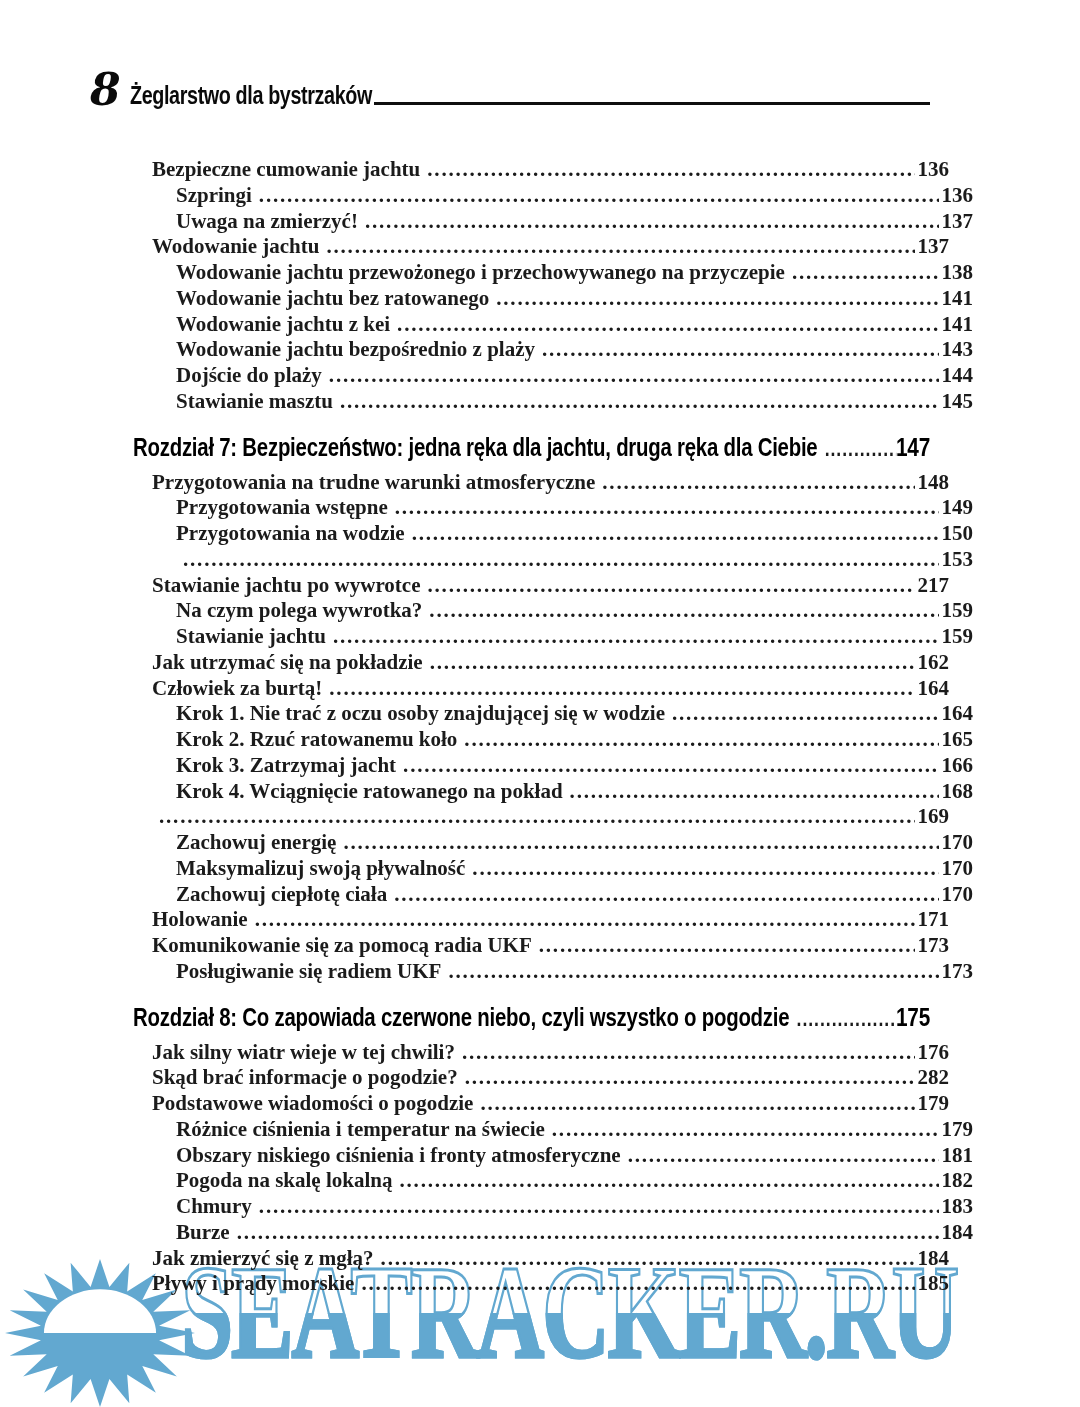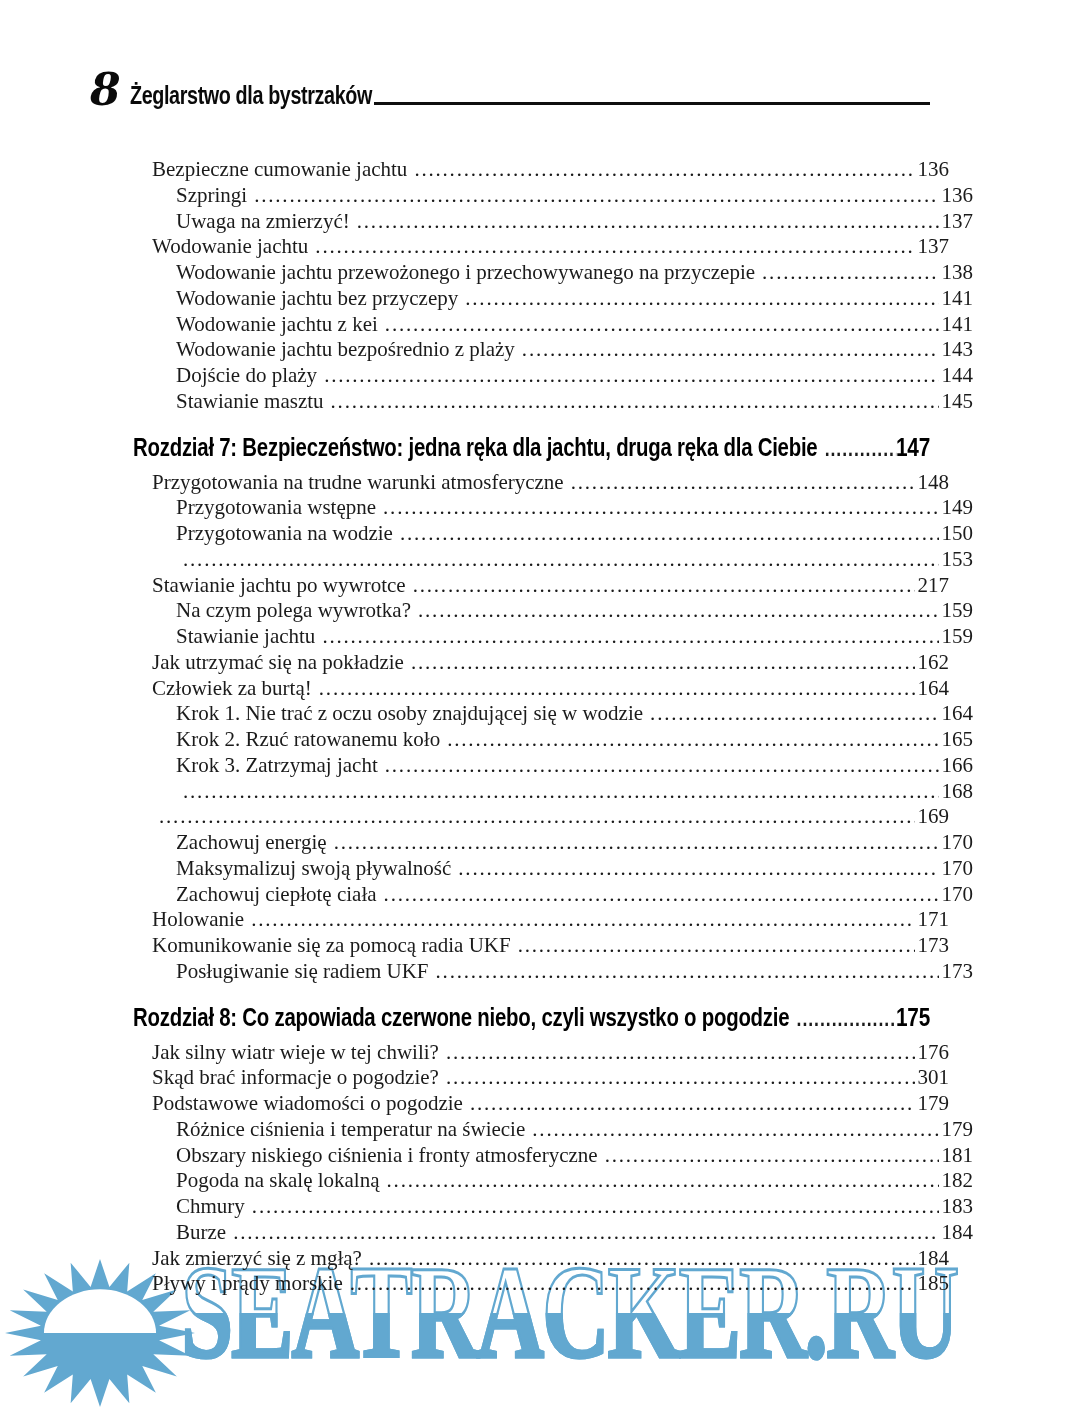--- a/index.html
+++ b/index.html
@@ -24,21 +24,21 @@
     transform:scaleX(0.76);transform-origin:0 100%;letter-spacing:-0.5px;
   }
   .headrule{
     position:absolute;left:284px;right:0;bottom:3px;
     border-bottom:3.5px solid #0f0f0f;
   }
 
   
   .toc{position:absolute;left:133px;top:157px;width:797px;z-index:2;}
   .row{line-height:25.75px;font-size:21px;}
-  .row-inner{display:flex;align-items:center;width:100%;}
+  .row-inner{display:flex;align-items:center;width:100%;font-weight:bold;}
   .row.l1 .row-inner{padding-left:19px;}
   .row.l2 .row-inner{padding-left:43px;}
   .label{white-space:nowrap;}
   .leader{
     flex:1;overflow:hidden;white-space:nowrap;
     letter-spacing:1.8px;margin:0 3px 0 7px;min-width:14px;color:#1b1b1b;
   }
   .num{white-space:nowrap;}
 
   .row.chapter{margin:17px 0 6px;line-height:30px;}
@@ -106,21 +106,21 @@
       </div>
       <div class="row l2">
         <div class="row-inner">
           <span class="label">Wodowanie jachtu przewożonego i przechowywanego na przyczepie</span>
           <span class="leader">............................................................................................................................................................................................................................</span>
           <span class="num">138</span>
         </div>
       </div>
       <div class="row l2">
         <div class="row-inner">
-          <span class="label">Wodowanie jachtu bez przyczepy</span>
+          <span class="label">Wodowanie jachtu bez ratowanego</span>
           <span class="leader">............................................................................................................................................................................................................................</span>
           <span class="num">141</span>
         </div>
       </div>
       <div class="row l2">
         <div class="row-inner">
           <span class="label">Wodowanie jachtu z kei</span>
           <span class="leader">............................................................................................................................................................................................................................</span>
           <span class="num">141</span>
         </div>
@@ -231,20 +231,21 @@
       </div>
       <div class="row l2">
         <div class="row-inner">
           <span class="label">Krok 3. Zatrzymaj jacht</span>
           <span class="leader">............................................................................................................................................................................................................................</span>
           <span class="num">166</span>
         </div>
       </div>
       <div class="row l2">
         <div class="row-inner">
+          <span class="label">Krok 4. Wciągnięcie ratowanego na pokład</span>
           <span class="leader">............................................................................................................................................................................................................................</span>
           <span class="num">168</span>
         </div>
       </div>
       <div class="row l1">
         <div class="row-inner">
           <span class="leader">............................................................................................................................................................................................................................</span>
           <span class="num">169</span>
         </div>
       </div>
@@ -301,21 +302,21 @@
         <div class="row-inner">
           <span class="label">Jak silny wiatr wieje w tej chwili?</span>
           <span class="leader">............................................................................................................................................................................................................................</span>
           <span class="num">176</span>
         </div>
       </div>
       <div class="row l1">
         <div class="row-inner">
           <span class="label">Skąd brać informacje o pogodzie?</span>
           <span class="leader">............................................................................................................................................................................................................................</span>
-          <span class="num">301</span>
+          <span class="num">282</span>
         </div>
       </div>
       <div class="row l1">
         <div class="row-inner">
           <span class="label">Podstawowe wiadomości o pogodzie</span>
           <span class="leader">............................................................................................................................................................................................................................</span>
           <span class="num">179</span>
         </div>
       </div>
       <div class="row l2">

